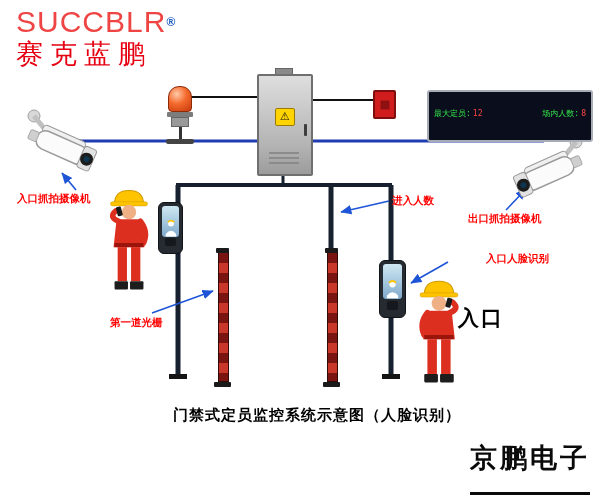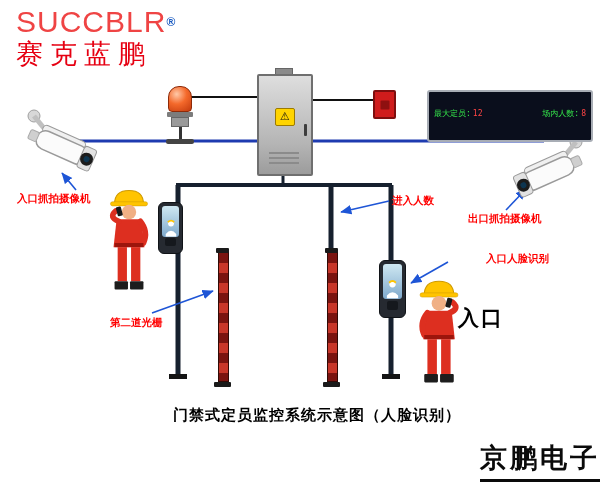--- a/index.html
+++ b/index.html
@@ -37,22 +37,22 @@
   .led-row{display:flex;justify-content:space-between;font-size:8px;line-height:11px;white-space:nowrap;}
   .g{color:#35e84b;} .r{color:#ff4545;} .led-val{margin-left:2px;}
   
   .cam{width:92px;height:78px;z-index:2;}
   .cam-l{left:20px;top:106px;}
   .cam-r{left:498px;top:132px;transform:scaleX(-1);}
   
   .lbl{color:#ff0000;font-size:10.5px;font-weight:700;z-index:4;white-space:nowrap;}
   .biglbl{color:#000;font-size:21px;font-weight:800;z-index:4;letter-spacing:2px;}
   .title{left:0;top:406px;width:100%;text-align:center;color:#000000;font-size:15px;font-weight:800;letter-spacing:1px;z-index:4;padding-left:17px;}
-  .wm{left:480px;top:440px;font-size:27px;font-weight:800;color:#0a0a0a;letter-spacing:3px;
-    border-bottom:3px solid #0a0a0a;padding-bottom:3px;z-index:4;}
+  .wm{left:470px;top:440px;font-size:27px;font-weight:800;color:#0a0a0a;letter-spacing:3px;
+    border-bottom:3px solid #0a0a0a;padding-bottom:16px;z-index:4;}
   
   .term{background:#262a31;border:1px solid #101317;border-radius:6px;z-index:3;box-sizing:border-box;padding:3px;}
   .term-l{left:158px;top:202px;width:25px;height:52px;}
   .term-r{left:379px;top:260px;width:27px;height:58px;}
   .term-screen{width:100%;height:70%;border-radius:3px;background:linear-gradient(180deg,#cfe8f2,#7fa9cc);
     display:flex;align-items:flex-end;justify-content:center;overflow:hidden;}
   .term-foot{width:60%;height:18%;margin:8% auto 0;background:#15181d;border-radius:2px;}
   
   .barrier{width:9px;height:128px;z-index:3;border:1px solid #300a06;
     background:repeating-linear-gradient(180deg,#7a1410 0 10px,#c8372a 10px 20px);}
@@ -203,21 +203,21 @@
   <svg class="abs worker wk-l" viewBox="0 0 64 112">
       <use href="#sym-worker"></use>
     </svg>
   <svg class="abs worker wk-r" viewBox="0 0 64 112">
       <use href="#sym-worker"></use>
     </svg>
 
   <div class="abs lbl" style="left:17px;top:192px;">入口抓拍摄像机</div>
   <div class="abs lbl" style="left:468px;top:212px;">出口抓拍摄像机</div>
   <div class="abs lbl" style="left:392px;top:194px;">进入人数</div>
-  <div class="abs lbl" style="left:110px;top:316px;">第二道光栅</div>
+  <div class="abs lbl" style="left:110px;top:316px;">第一道光栅</div>
   <div class="abs lbl" style="left:450px;top:252px;margin-left:36px;">入口人脸识别</div>
 
   <div class="abs biglbl" style="left:458px;top:296px;margin-top:8px;">入口</div>
 
   <div class="abs title">门禁式定员监控系统示意图（人脸识别）</div>
   <div class="abs wm">京鹏电子</div>
 
 </div>
 
 </body></html>

